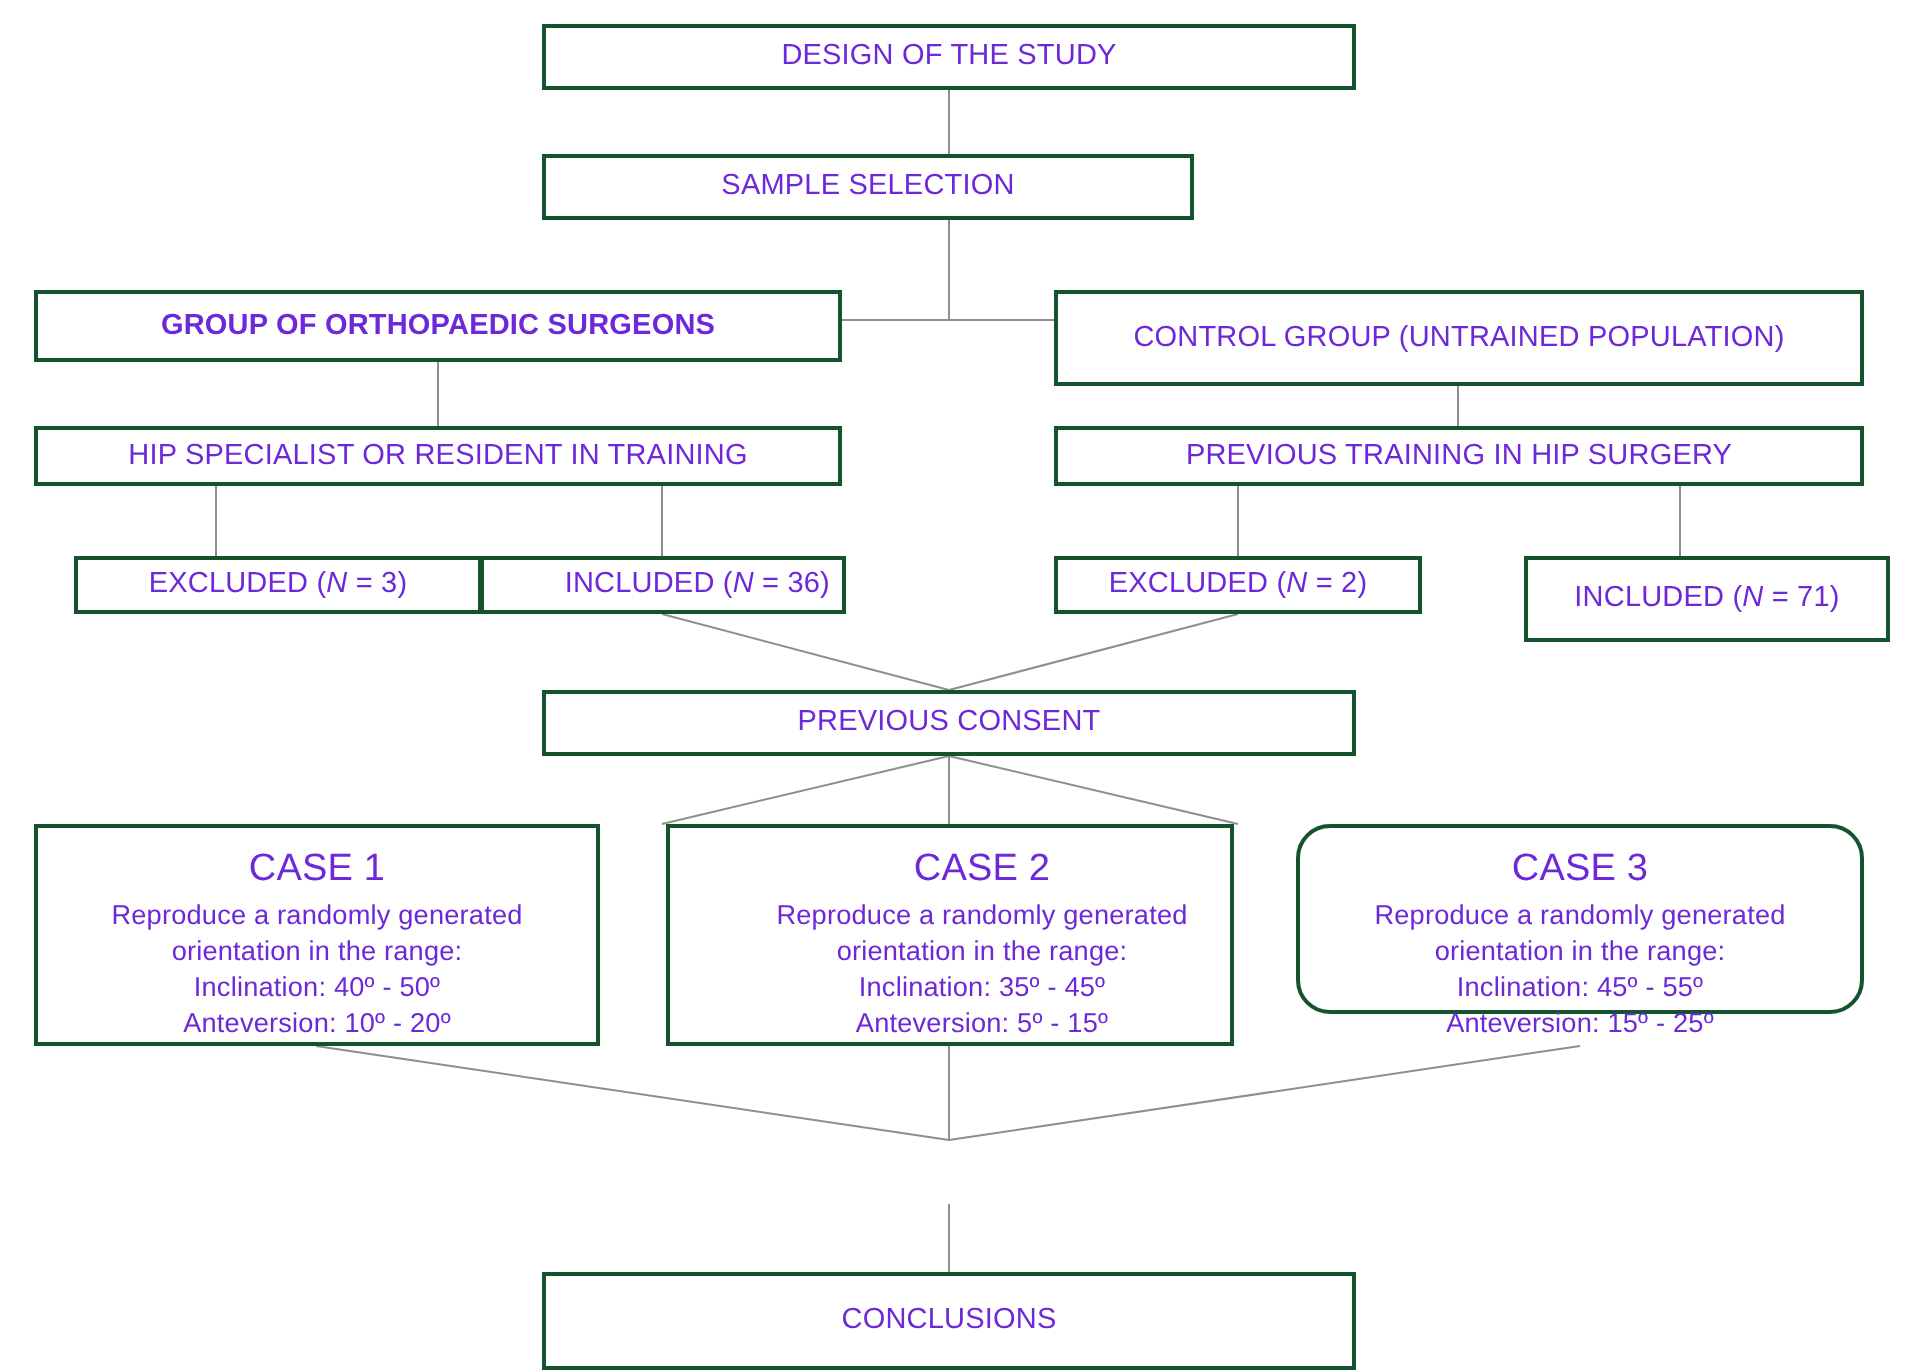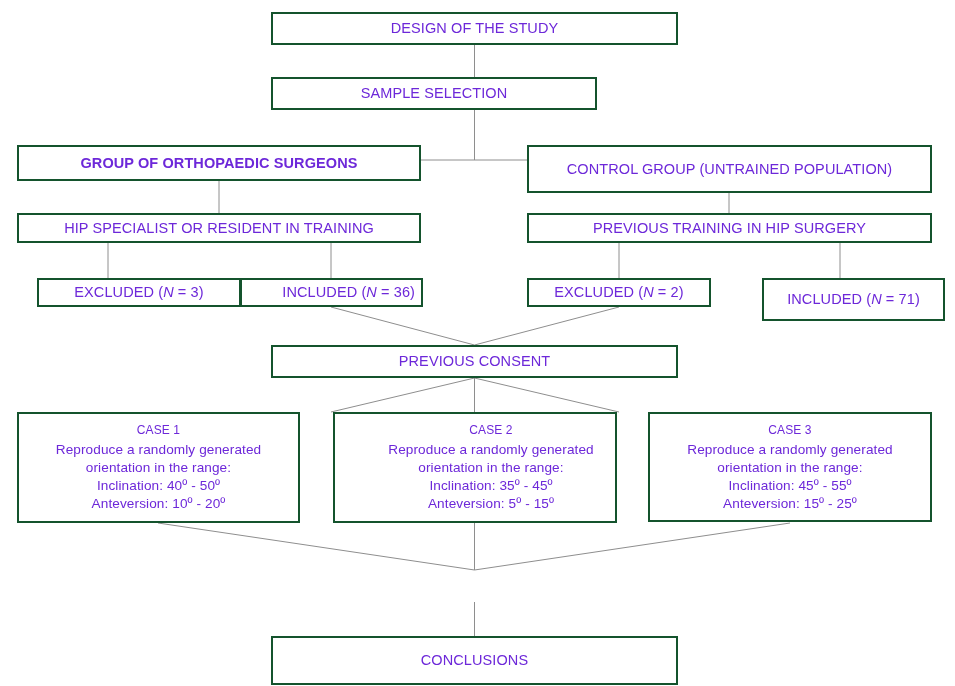--- a/index.html
+++ b/index.html
@@ -41,21 +41,21 @@
     letter-spacing: 0.1px;
     z-index: 2;
   }
   .node.single {
     padding: 0 6px;
   }
   .node .ital {
     font-style: italic;
   }
   .case-title {
-    font-size: 12px;
+    font-size: 19px;
     margin-bottom: 3px;
   }
   .case-line {
     font-size: 13.6px;
     line-height: 1.32;
   }
   .case-box {
     padding: 6px 8px 7px 8px;
     justify-content: flex-start;
     padding-top: 10px;
@@ -152,21 +152,21 @@
     <span class="case-line">Inclination: 40º - 50º</span>
     <span class="case-line">Anteversion: 10º - 20º</span>
   </div>
   <div class="node case-box" style="left:333px; top:412px; width:284px; height:111px;padding-left:40px;">
     <span class="case-title">CASE 2</span>
     <span class="case-line">Reproduce a randomly generated</span>
     <span class="case-line">orientation in the range:</span>
     <span class="case-line">Inclination: 35º - 45º</span>
     <span class="case-line">Anteversion: 5º - 15º</span>
   </div>
-  <div class="node case-box" style="left:648px; top:412px; width:284px; height:110px;">
+  <div class="node case-box" style="left:648px; top:412px; width:284px; height:95px;border-radius:17px;">
     <span class="case-title">CASE 3</span>
     <span class="case-line">Reproduce a randomly generated</span>
     <span class="case-line">orientation in the range:</span>
     <span class="case-line">Inclination: 45º - 55º</span>
     <span class="case-line">Anteversion: 15º - 25º</span>
   </div>
 
 
   <div class="node single" style="left:271px; top:636px; width:407px; height:49px;">
     <span>CONCLUSIONS</span>

